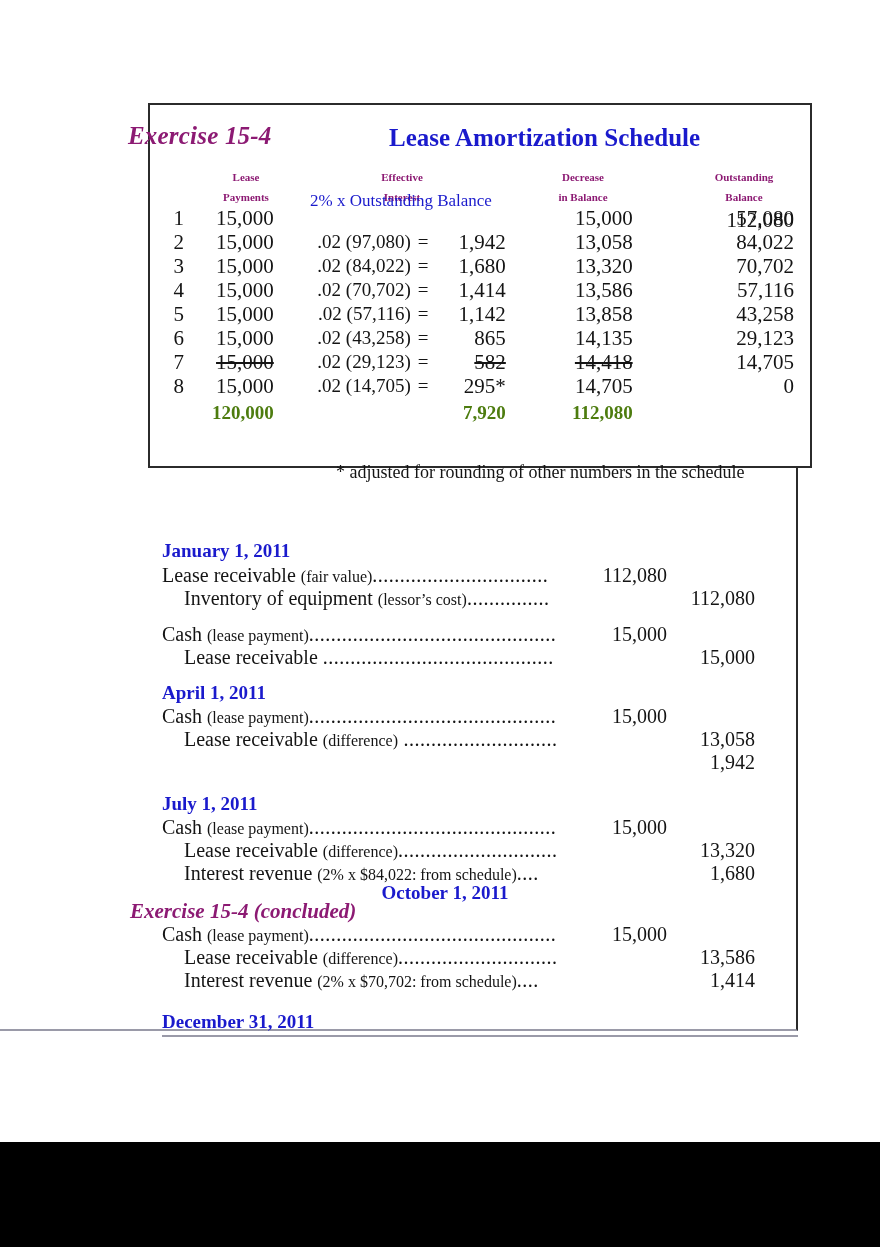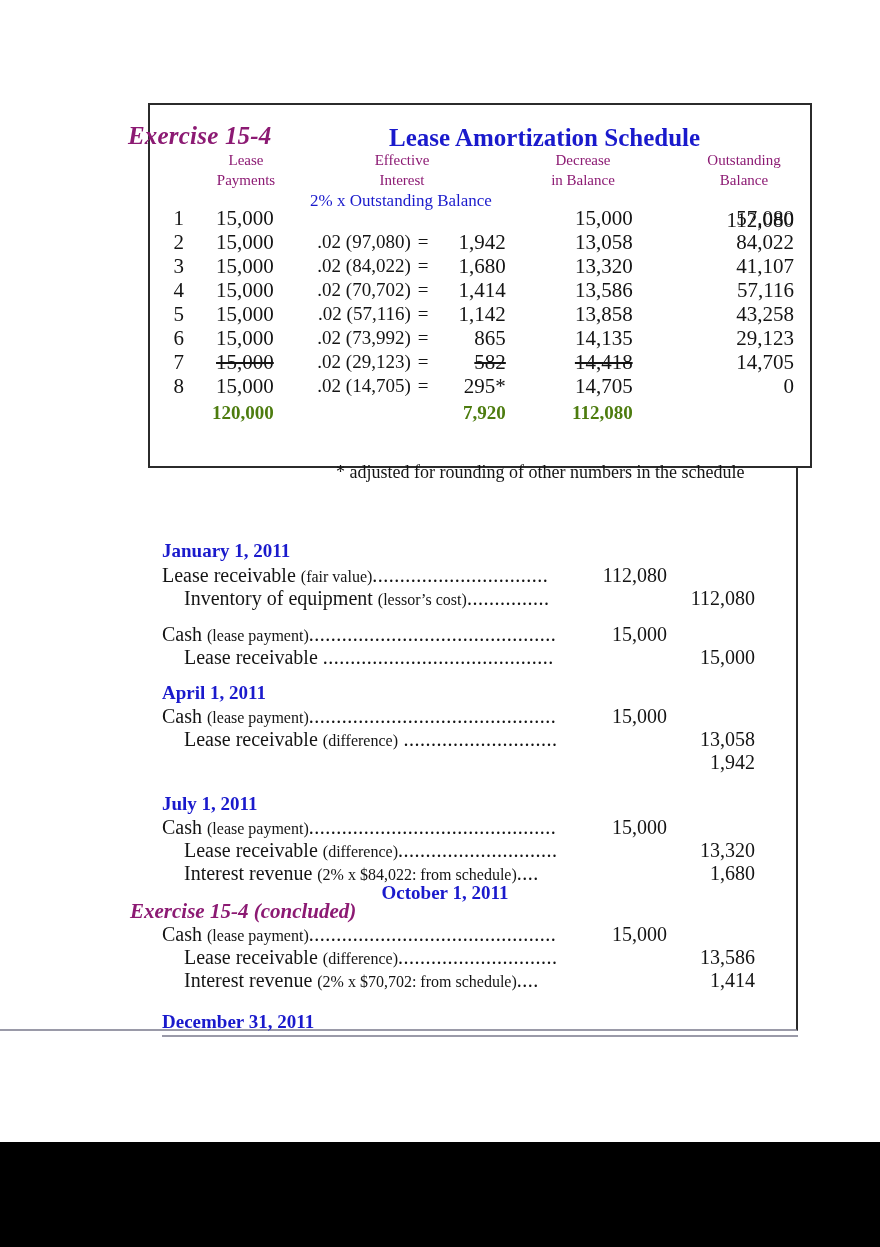--- a/index.html
+++ b/index.html
@@ -58,23 +58,24 @@
   .ex-title-concl {
     font-size: 21px;
     font-weight: bold;
     font-style: italic;
   }
   .sched-title {
     font-size: 25px;
     font-weight: bold;
   }
   .col-head {
-    font-size: 15px;
-    font-weight: normal;
+    font-size: 11px;
+    font-weight: bold;
     text-align: center;
+    margin-top: 19px;
   }
   .sub-head {
     font-size: 17px;
     text-align: center;
   }
   .date-head {
     font-size: 19px;
     font-weight: bold;
   }
 
@@ -203,21 +204,21 @@
           <td class="c-bal">84,022</td>
         </tr>
         <tr>
           <td class="c-num">3</td>
           <td class="c-pay">15,000</td>
           <td class="c-gap"></td>
           <td class="c-form">.02 (84,022)</td>
           <td class="c-eq">=</td>
           <td class="c-int">1,680</td>
           <td class="c-dec">13,320</td>
-          <td class="c-bal">41,107</td>
+          <td class="c-bal">70,702</td>
         </tr>
         <tr>
           <td class="c-num">4</td>
           <td class="c-pay">15,000</td>
           <td class="c-gap"></td>
           <td class="c-form">.02 (70,702)</td>
           <td class="c-eq">=</td>
           <td class="c-int">1,414</td>
           <td class="c-dec">13,586</td>
           <td class="c-bal">57,116</td>
@@ -229,21 +230,21 @@
           <td class="c-form">.02 (57,116)</td>
           <td class="c-eq">=</td>
           <td class="c-int">1,142</td>
           <td class="c-dec">13,858</td>
           <td class="c-bal">43,258</td>
         </tr>
         <tr>
           <td class="c-num">6</td>
           <td class="c-pay">15,000</td>
           <td class="c-gap"></td>
-          <td class="c-form">.02 (73,992)</td>
+          <td class="c-form">.02 (43,258)</td>
           <td class="c-eq">=</td>
           <td class="c-int">865</td>
           <td class="c-dec">14,135</td>
           <td class="c-bal">29,123</td>
         </tr>
         <tr>
           <td class="c-num">7</td>
           <td class="c-pay strike">15,000</td>
           <td class="c-gap"></td>
           <td class="c-form">.02 (29,123)</td>

